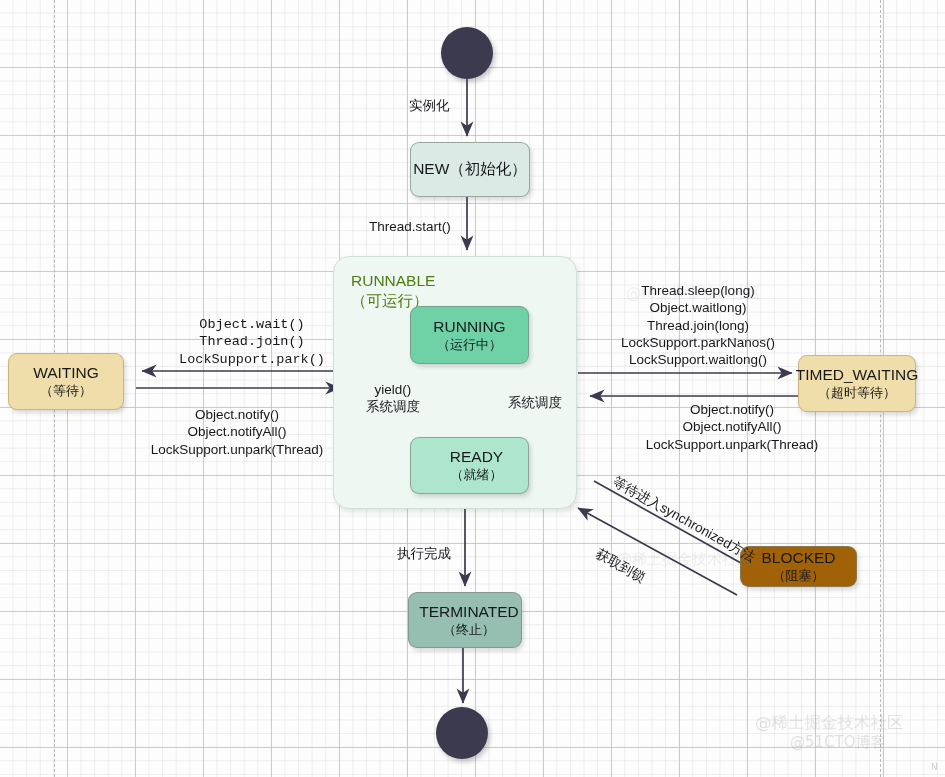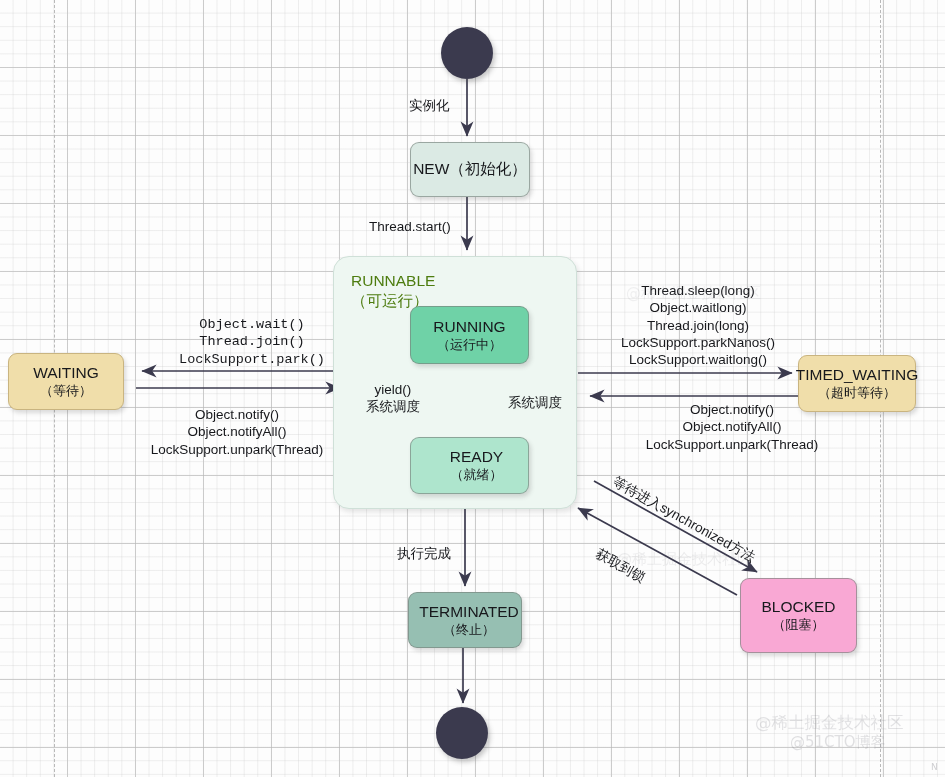--- a/index.html
+++ b/index.html
@@ -58,21 +58,21 @@
     box-shadow:2px 3px 5px rgba(80,80,80,.14);
   }
   #node-runnable-group .grp-title{
     position:absolute;left:17px;top:14px;text-align:left;
     font-size:15.5px;color:#4d7c0f;line-height:1.3;
   }
   #node-running{left:410px;top:306px;width:119px;height:58px;background:#6fd2a7;}
   #node-ready{left:410px;top:437px;width:119px;height:57px;background:#aee5cd;padding-left:14px;}
   #node-waiting{left:8px;top:353px;width:116px;height:57px;background:#f0deaa;border-color:#c9b480;}
   #node-timed-waiting{left:798px;top:355px;width:118px;height:57px;background:#f0deaa;border-color:#c9b480;}
-  #node-blocked{left:740px;top:578px;width:117px;height:75px;background:#f9a8d4;}
+  #node-blocked{left:740px;top:546px;width:117px;height:41px;background:#a16207;}
   #node-terminated{left:408px;top:592px;width:114px;height:56px;background:#96bfb2;padding-left:8px;}
 
   .endpoint{
     position:absolute;border-radius:50%;
     background:#3b3a4e;
     box-shadow:2px 3px 5px rgba(70,70,70,.30);
   }
   #node-start{left:441px;top:27px;width:52px;height:52px;}
   #node-end{left:436px;top:707px;width:52px;height:52px;}
 

